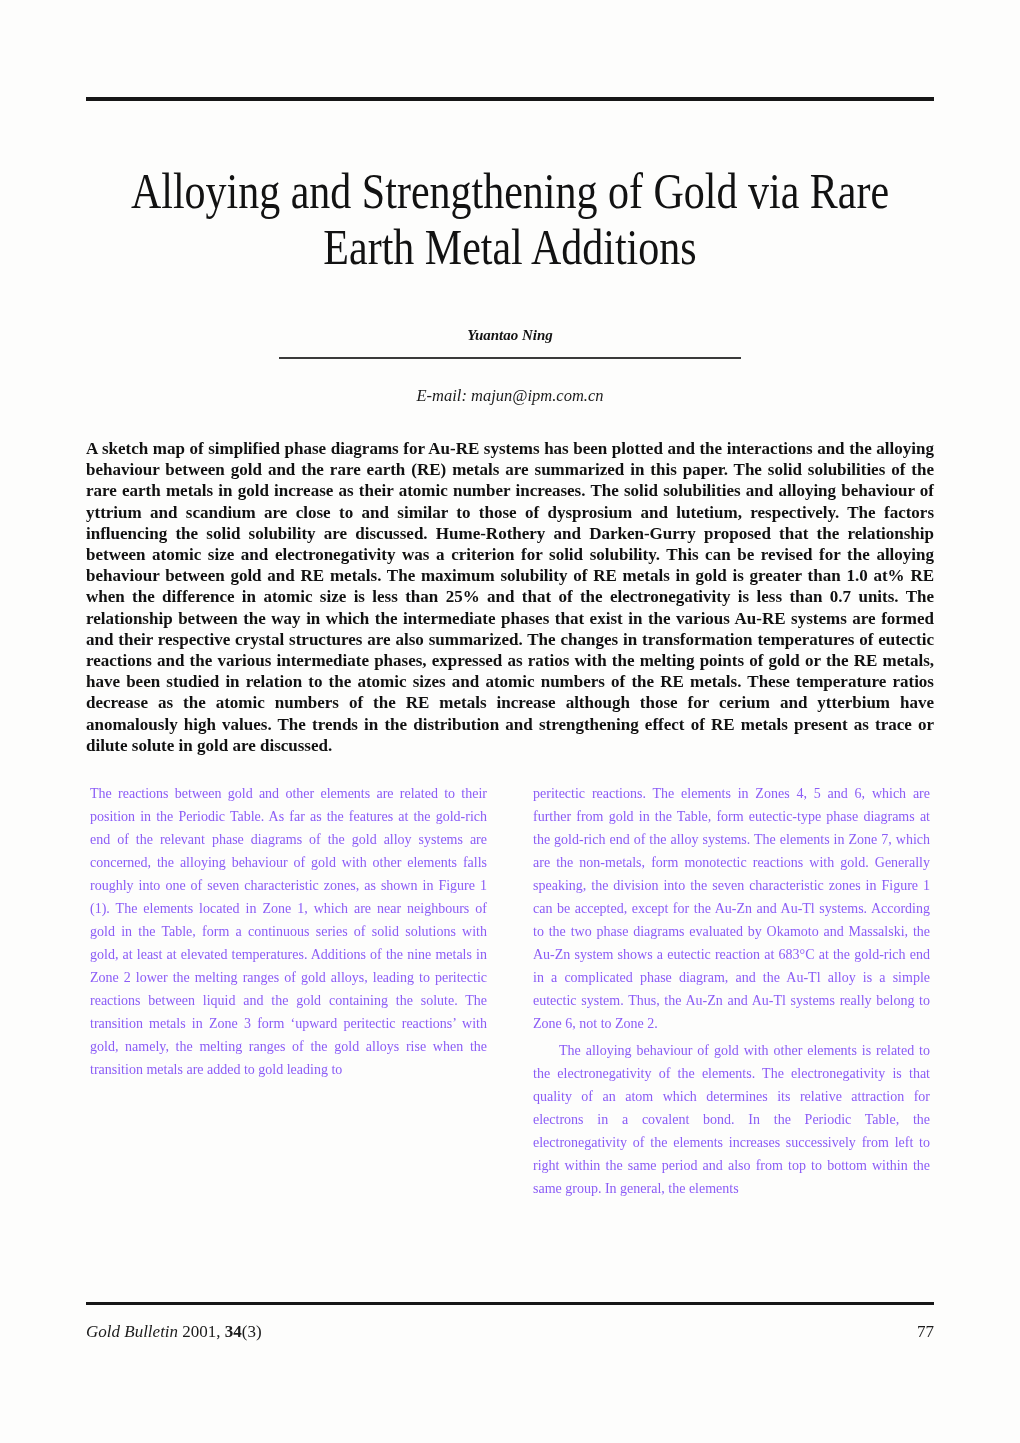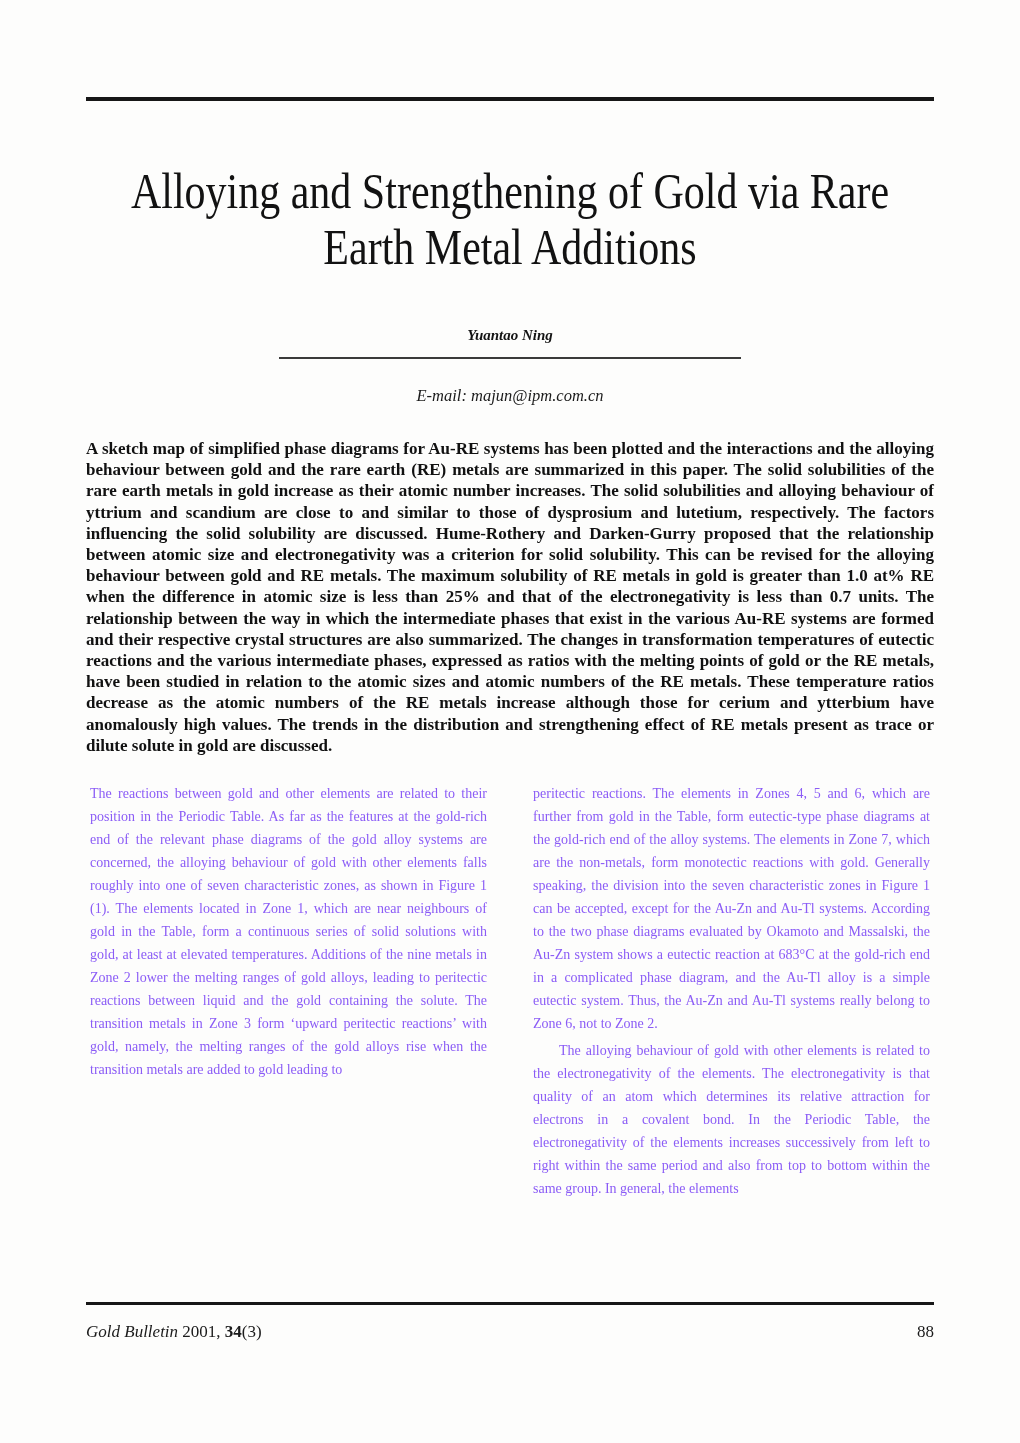--- a/index.html
+++ b/index.html
@@ -173,16 +173,16 @@
       <p class="body-text indent">The alloying behaviour of gold with other elements is related to the electronegativity of the elements. The electronegativity is that quality of an atom which determines its relative attraction for electrons in a covalent bond. In the Periodic Table, the electronegativity of the elements increases successively from left to right within the same period and also from top to bottom within the same group. In general, the elements</p>
     </div>
   </div>
 
   <div class="footer-rule"></div>
 
   <div class="footer">
     <div class="footer-citation">
       <span class="journal-name">Gold Bulletin</span><span> 2001, </span><span class="volume">34</span><span>(3)</span>
     </div>
-    <div class="footer-page-number">88</div>
+    <div class="footer-page-number">77</div>
   </div>
 
 </div>
 
 </body></html>

